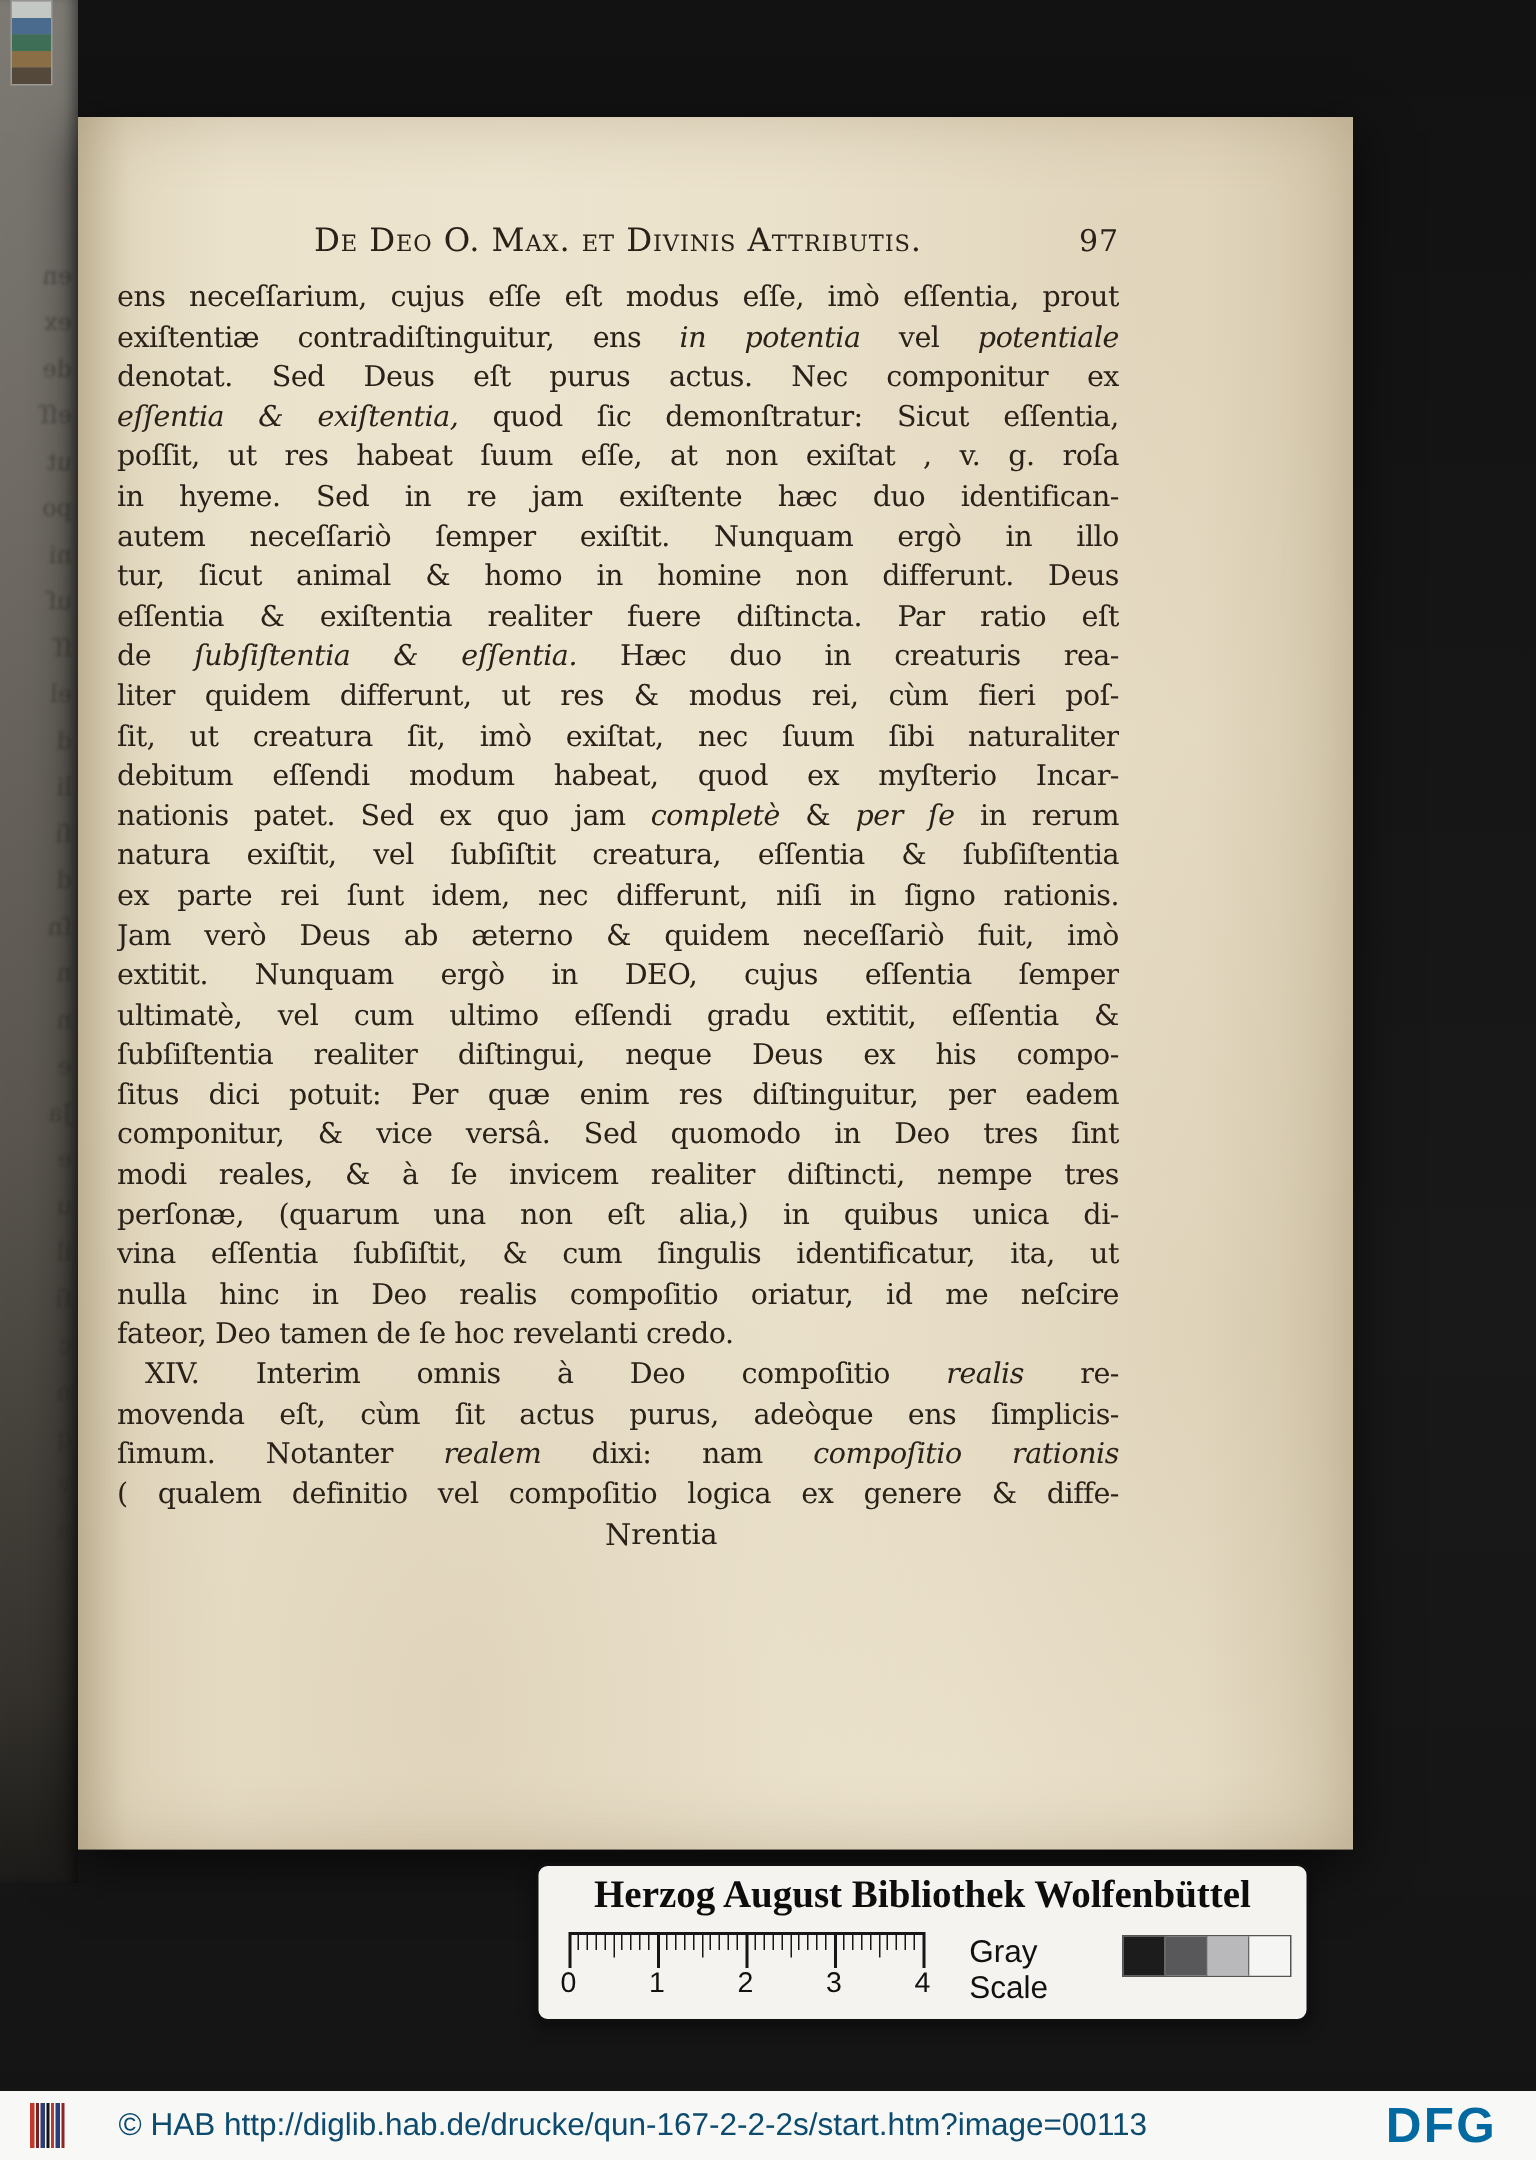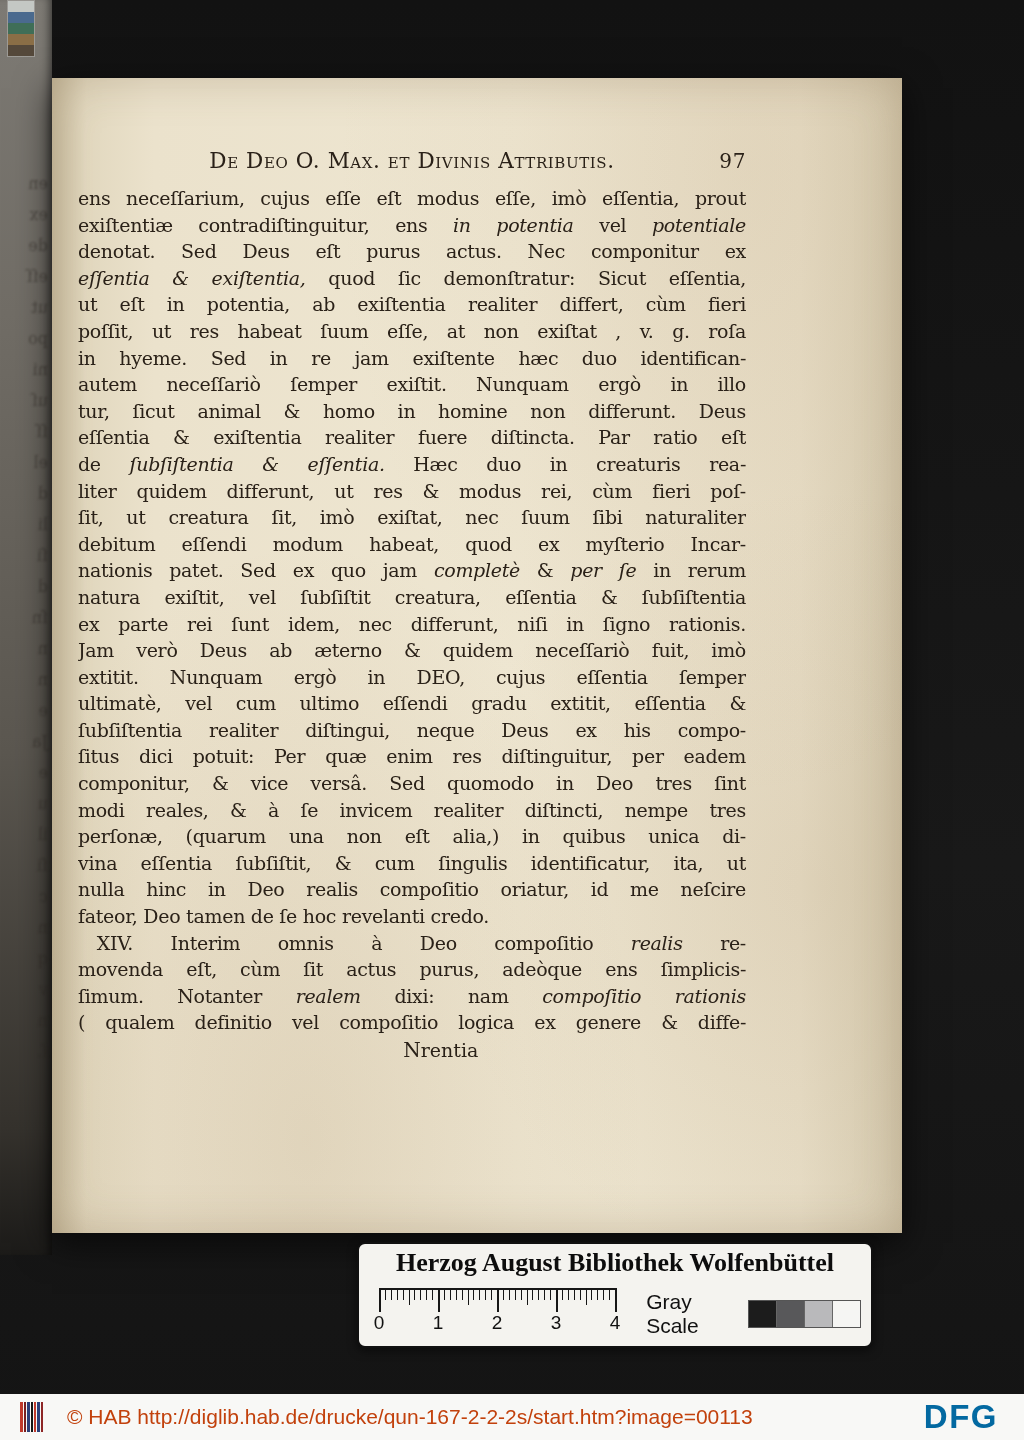--- a/index.html
+++ b/index.html
@@ -58,33 +58,33 @@
   .ruler{position:relative;width:250px;height:48px;margin-top:2px;}
   .ticks{position:absolute;left:0;top:0;width:238px;height:24px;
          border-top:2px solid #161616;}
   .tick{position:absolute;top:0;width:1px;background:#161616;}
   .tick.mm{height:10px;}
   .tick.half{height:15px;}
   .tick.cm{height:22px;width:2px;}
   .nums{position:absolute;left:0;top:24px;width:238px;height:22px;
         font-family:"Liberation Sans",sans-serif;font-size:19px;color:#111;}
   .num{position:absolute;transform:translateX(-50%);}
-  .grayscale{display:flex;align-items:center;gap:4px;margin-left:24px;margin-top:4px;}
+  .grayscale{display:flex;align-items:flex-start;gap:4px;margin-left:24px;margin-top:4px;}
   .gs-label{font-family:"Liberation Sans",sans-serif;font-size:21px;color:#111;}
   .patches{display:flex;border:1px solid #555;}
   .patch{width:27px;height:26px;border-right:1px solid #666;}
   .patch:last-child{border-right:none;}
 
   
   .footer{position:absolute;left:0;right:0;bottom:0;height:46px;
           background:#f8f8f6;display:flex;align-items:center;
           font-family:"Liberation Sans",sans-serif;}
   .barcode{display:flex;align-items:stretch;height:30px;margin-left:20px;gap:1px;}
   .stripe{height:30px;}
-  .copy{margin-left:24px;font-size:21px;color:#c2410c;}
+  .copy{margin-left:36px;font-size:21px;color:#0c4a6e;}
   .dfg{margin-left:auto;margin-right:26px;font-size:33px;font-weight:bold;
        color:#0369a1;letter-spacing:1.5px;}
 </style>
 </head>
 <body>
 
 <div class="stage">
 
   <div class="ghost">
     <div class="ghost-col" id="ghost-col">
@@ -131,21 +131,20 @@
     <div class="phead">
       <span class="spacer"></span>
       <span class="rtitle">De Deo O. Max. et Divinis Attributis.</span>
       <span class="pnum">97</span>
     </div>
     <div class="tblock" id="text-block">
         <div class="tline"><span>ens neceſſarium, cujus eſſe eſt modus eſſe, imò eſſentia, prout</span></div>
         <div class="tline"><span>exiſtentiæ contradiſtinguitur, ens </span><span class="it">in potentia</span><span> vel </span><span class="it">potentiale</span></div>
         <div class="tline"><span>denotat.  Sed Deus eſt purus actus.  Nec componitur ex</span></div>
         <div class="tline"><span class="it">eſſentia &amp; exiſtentia,</span><span> quod ſic demonſtratur:  Sicut eſſentia,</span></div>
-        <div class="tline"><span>ut eſt in potentia, ab exiſtentia realiter differt, cùm fieri</span></div>
         <div class="tline"><span>poſſit, ut res habeat ſuum eſſe, at non exiſtat , v. g. roſa</span></div>
         <div class="tline"><span>in hyeme.  Sed in re jam exiſtente hæc duo identifican-</span></div>
         <div class="tline"><span>autem neceſſariò ſemper exiſtit.  Nunquam ergò in illo</span></div>
         <div class="tline"><span>tur, ſicut animal &amp; homo in homine non differunt. Deus</span></div>
         <div class="tline"><span>eſſentia &amp; exiſtentia realiter fuere diſtincta.  Par ratio eſt</span></div>
         <div class="tline"><span>de </span><span class="it">ſubſiſtentia &amp; eſſentia.</span><span>  Hæc duo in creaturis rea-</span></div>
         <div class="tline"><span>liter quidem differunt, ut res &amp; modus rei, cùm fieri poſ-</span></div>
         <div class="tline"><span>ſit, ut creatura ſit, imò exiſtat, nec ſuum ſibi naturaliter</span></div>
         <div class="tline"><span>debitum eſſendi modum habeat, quod ex myſterio Incar-</span></div>
         <div class="tline"><span>nationis patet.  Sed ex quo jam </span><span class="it">completè</span><span> &amp; </span><span class="it">per ſe</span><span> in rerum</span></div>

